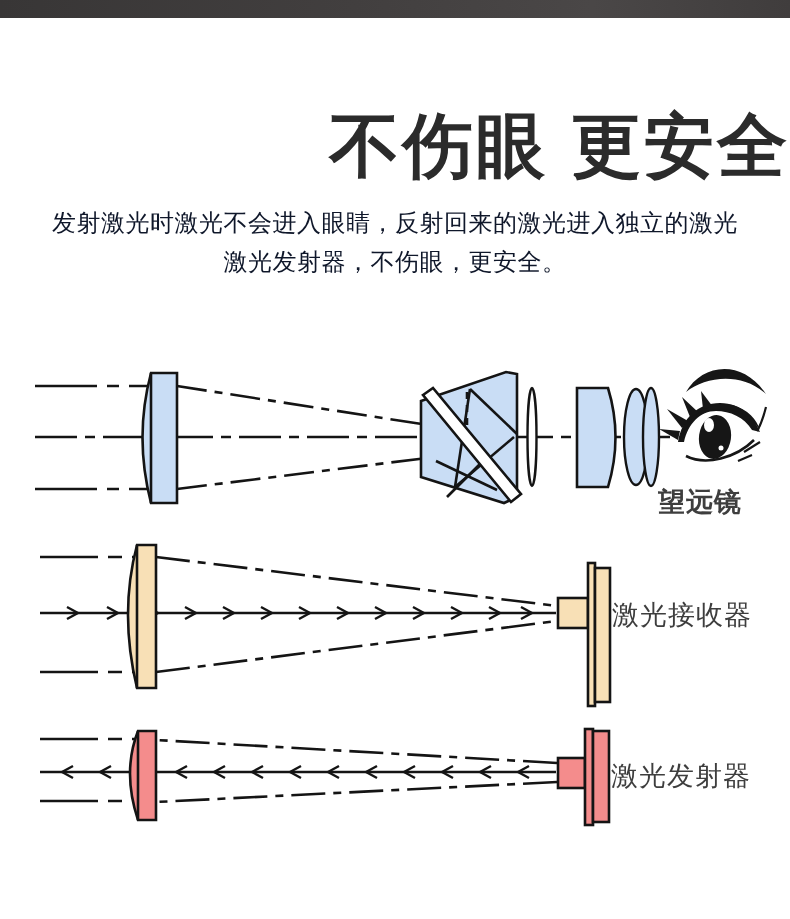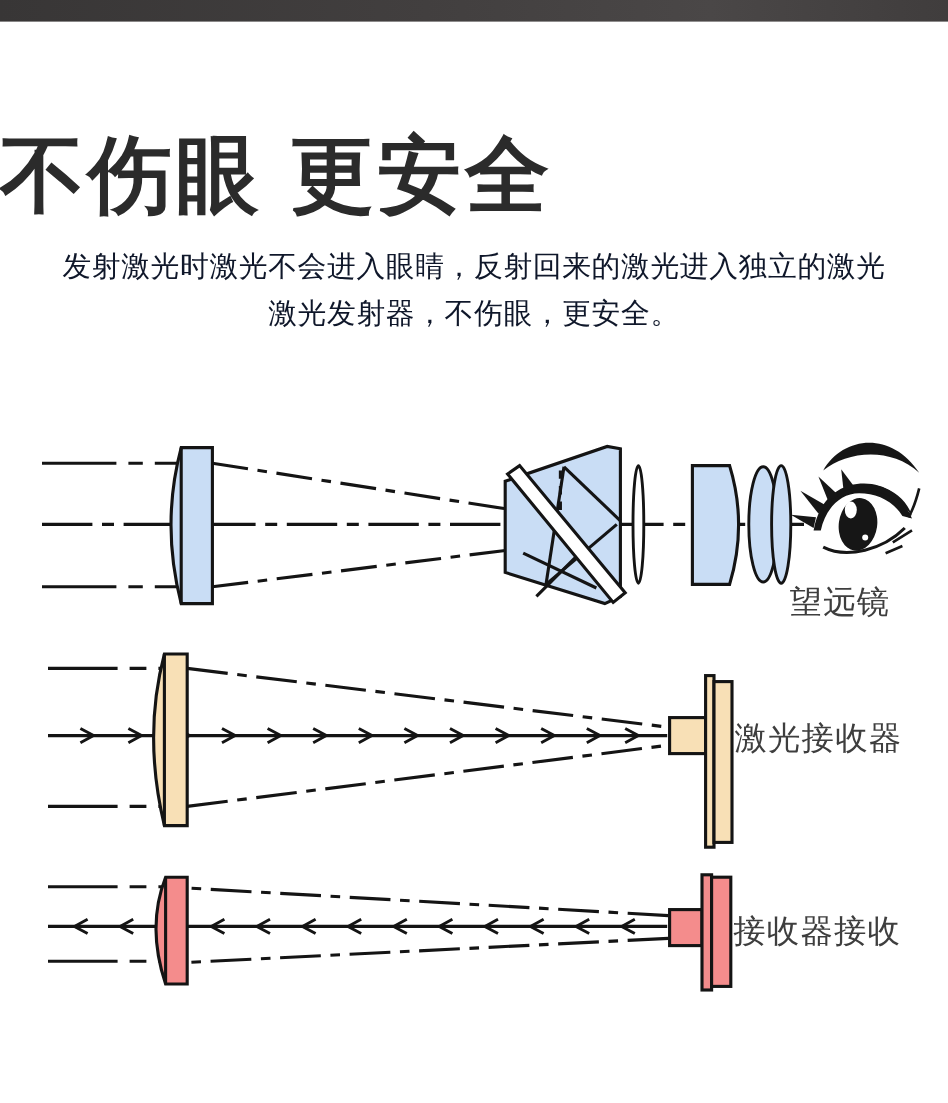--- a/index.html
+++ b/index.html
@@ -7,34 +7,34 @@
     width:790px;height:919px;position:relative;overflow:hidden;
     background:#ffffff;
     font-family:"Liberation Sans", sans-serif;
   }
   .top-bar{
     position:absolute;left:0;top:0;width:790px;height:18px;
     background:linear-gradient(90deg,#383636 0%,#423f3f 45%,#4a4747 75%,#403d3d 100%);
   }
   .title{
     position:absolute;left:0;right:0;top:104px;margin:0;
-    text-align:left;font-size:70px;font-weight:600;color:#2b2b2b;
+    text-align:right;font-size:70px;font-weight:600;color:#2b2b2b;
     letter-spacing:3px;line-height:1.2;
   }
   .subtitle{
     position:absolute;left:0;right:0;top:203px;margin:0;
     text-align:center;font-size:24px;font-weight:400;color:#0f172a;
     line-height:39px;letter-spacing:0.5px;
   }
   .diagram-svg{position:absolute;left:0;top:0;}
   .optic-label{
     position:absolute;font-size:27px;color:#3e3e3e;font-weight:400;
     letter-spacing:1px;white-space:nowrap;
   }
-  .label-telescope{left:658px;top:484px;}
+  .label-telescope{left:658px;top:484px;font-weight:bold;}
   .label-receiver{left:612px;top:597px;}
   .label-transmitter{left:611px;top:758px;}
 </style>
 </head>
 <body>
 
 <div class="top-bar"></div>
 
 <h1 class="title">不伤眼 更安全</h1>
 
@@ -165,13 +165,13 @@
     <g stroke-width="2.6">
       <rect x="558" y="758" width="27" height="30" fill="#f48c8c"></rect>
       <rect x="585" y="729" width="8" height="96" fill="#f48c8c"></rect>
       <rect x="593" y="731" width="16" height="91" fill="#f48c8c"></rect>
     </g>
   </g>
 </svg>
 
 <span class="optic-label label-telescope">望远镜</span>
 <span class="optic-label label-receiver">激光接收器</span>
-<span class="optic-label label-transmitter">接收器接收</span>
+<span class="optic-label label-transmitter">激光发射器</span>
 
 </body></html>

